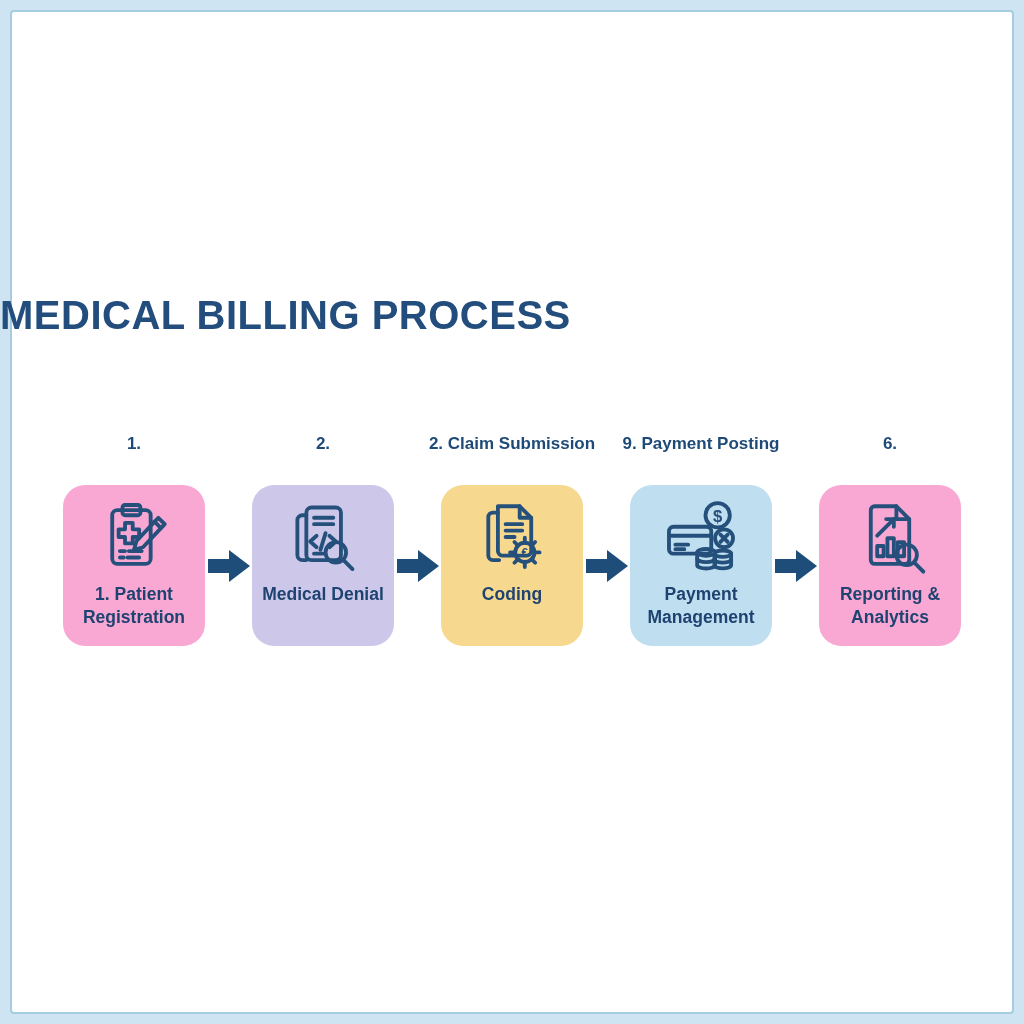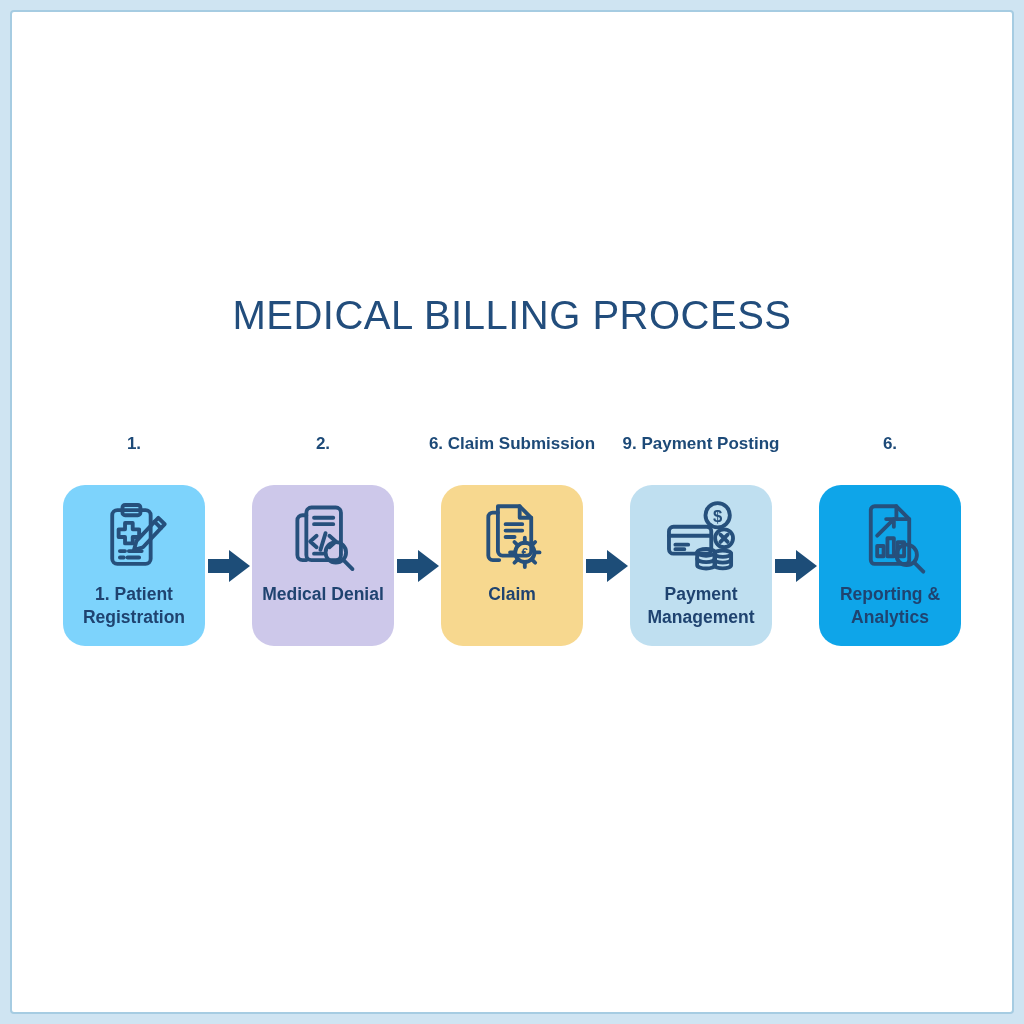--- a/index.html
+++ b/index.html
@@ -11,22 +11,22 @@
     overflow: hidden;
   }
   .panel {
     position:absolute; inset:10px;
     background: var(--panel-bg, #ffffff);
     border: 2px solid var(--frame-border, #a6cce2);
     border-radius: 4px;
   }
   .title {
     position:absolute; top:293px; left:0; right:0;
-    text-align:center;
-    font-size:40px; font-weight:normal; letter-spacing:0.5px;
+    text-align:left;
+    font-size:40px; font-weight:bold; letter-spacing:0.5px;
     color: var(--title, #224d7c);
   }
   .flow {
     position:absolute; top:433px; left:0; right:0;
     display:flex; justify-content:center; align-items:flex-start;
   }
   .step { width:142px; display:flex; flex-direction:column; align-items:center; }
   .step-label {
     height:22px; line-height:22px; margin-bottom:30px;
     font-size:17px; font-weight:bold; white-space:nowrap;
@@ -65,21 +65,21 @@
 <body>
 
 <div class="panel"></div>
 
 <div class="title">MEDICAL BILLING PROCESS</div>
 
 <div class="flow">
 
   <div class="step">
     <div class="step-label">1.</div>
-    <div class="box" style="background: #7dd3fc;">
+    <div class="box" style="background: #f9a8d4;">
       <svg class="icon" viewBox="0 0 64 64">
         <rect x="15" y="11" width="30" height="42" rx="4"></rect>
         <rect x="23" y="7" width="14" height="8" rx="2"></rect>
         <path d="M25 21 h6 v5 h5 v6 h-5 v5 h-6 v-5 h-5 v-6 h5 z"></path>
         <path d="M21 43 h4 M28 43 h10"></path>
         <path d="M21 48 h3 M27 48 h9"></path>
         <path d="M51 17 l5 5 L39 40 l-7 2 2 -7 z"></path>
         <path d="M48 20 l5 5"></path>
       </svg>
       <div class="box-label">1. Patient Registration</div>
@@ -108,32 +108,32 @@
     </div>
   </div>
 
   <div class="arrow-cell">
     <svg width="46" height="46" viewBox="0 0 46 46">
         <path d="M2 16 h21 v-9 l21 16 -21 16 v-9 H2 z"></path>
       </svg>
   </div>
 
   <div class="step">
-    <div class="step-label">6. Claim Submission</div>
+    <div class="step-label">2. Claim Submission</div>
     <div class="box" style="background: rgb(247, 216, 143);">
       <svg class="icon" viewBox="0 0 64 64">
         <path d="M21 13 h-4 a3.5 3.5 0 0 0 -3.5 3.5 v30 a3.5 3.5 0 0 0 3.5 3.5 h5"></path>
         <path d="M21 8 h17 l9 9 v26 a3.5 3.5 0 0 1 -3.5 3.5 H24.5 A3.5 3.5 0 0 1 21 43 z"></path>
         <path d="M38 8 v9 h9"></path>
         <path d="M27 22 h13 M27 27 h13 M27 32 h7"></path>
         <circle cx="42" cy="44" r="7.5"></circle>
         <path d="M42 36.5 v-4 M42 51.5 v4 M34.5 44 h-4 M49.5 44 h4 M47.3 38.7 l2.8 -2.8 M36.7 38.7 l-2.8 -2.8 M47.3 49.3 l2.8 2.8 M36.7 49.3 l-2.8 2.8"></path>
         <text x="42" y="47" font-size="9" text-anchor="middle">€</text>
       </svg>
-      <div class="box-label">Claim</div>
+      <div class="box-label">Coding</div>
     </div>
   </div>
 
   <div class="arrow-cell">
     <svg width="46" height="46" viewBox="0 0 46 46">
         <path d="M2 16 h21 v-9 l21 16 -21 16 v-9 H2 z"></path>
       </svg>
   </div>
 
   <div class="step">
@@ -159,21 +159,21 @@
   </div>
 
   <div class="arrow-cell">
     <svg width="46" height="46" viewBox="0 0 46 46">
         <path d="M2 16 h21 v-9 l21 16 -21 16 v-9 H2 z"></path>
       </svg>
   </div>
 
   <div class="step">
     <div class="step-label">6.</div>
-    <div class="box" style="background: #0ea5e9; align-items: center;">
+    <div class="box" style="background: #f9a8d4; align-items: center;">
       <svg class="icon" viewBox="0 0 64 64">
         <path d="M20 8 h17 l10 10 v32 a3 3 0 0 1 -3 3 H20 a3 3 0 0 1 -3 -3 V11 a3 3 0 0 1 3 -3 z"></path>
         <path d="M37 8 v10 h10"></path>
         <rect x="22" y="39" width="5" height="8"></rect>
         <rect x="30" y="33" width="5" height="14"></rect>
         <rect x="38" y="36" width="5" height="11"></rect>
         <path d="M22 31 L35 18"></path>
         <path d="M29 18 h6 v6"></path>
         <circle cx="45" cy="46" r="8"></circle>
         <path d="M51 52 l7 7"></path>

